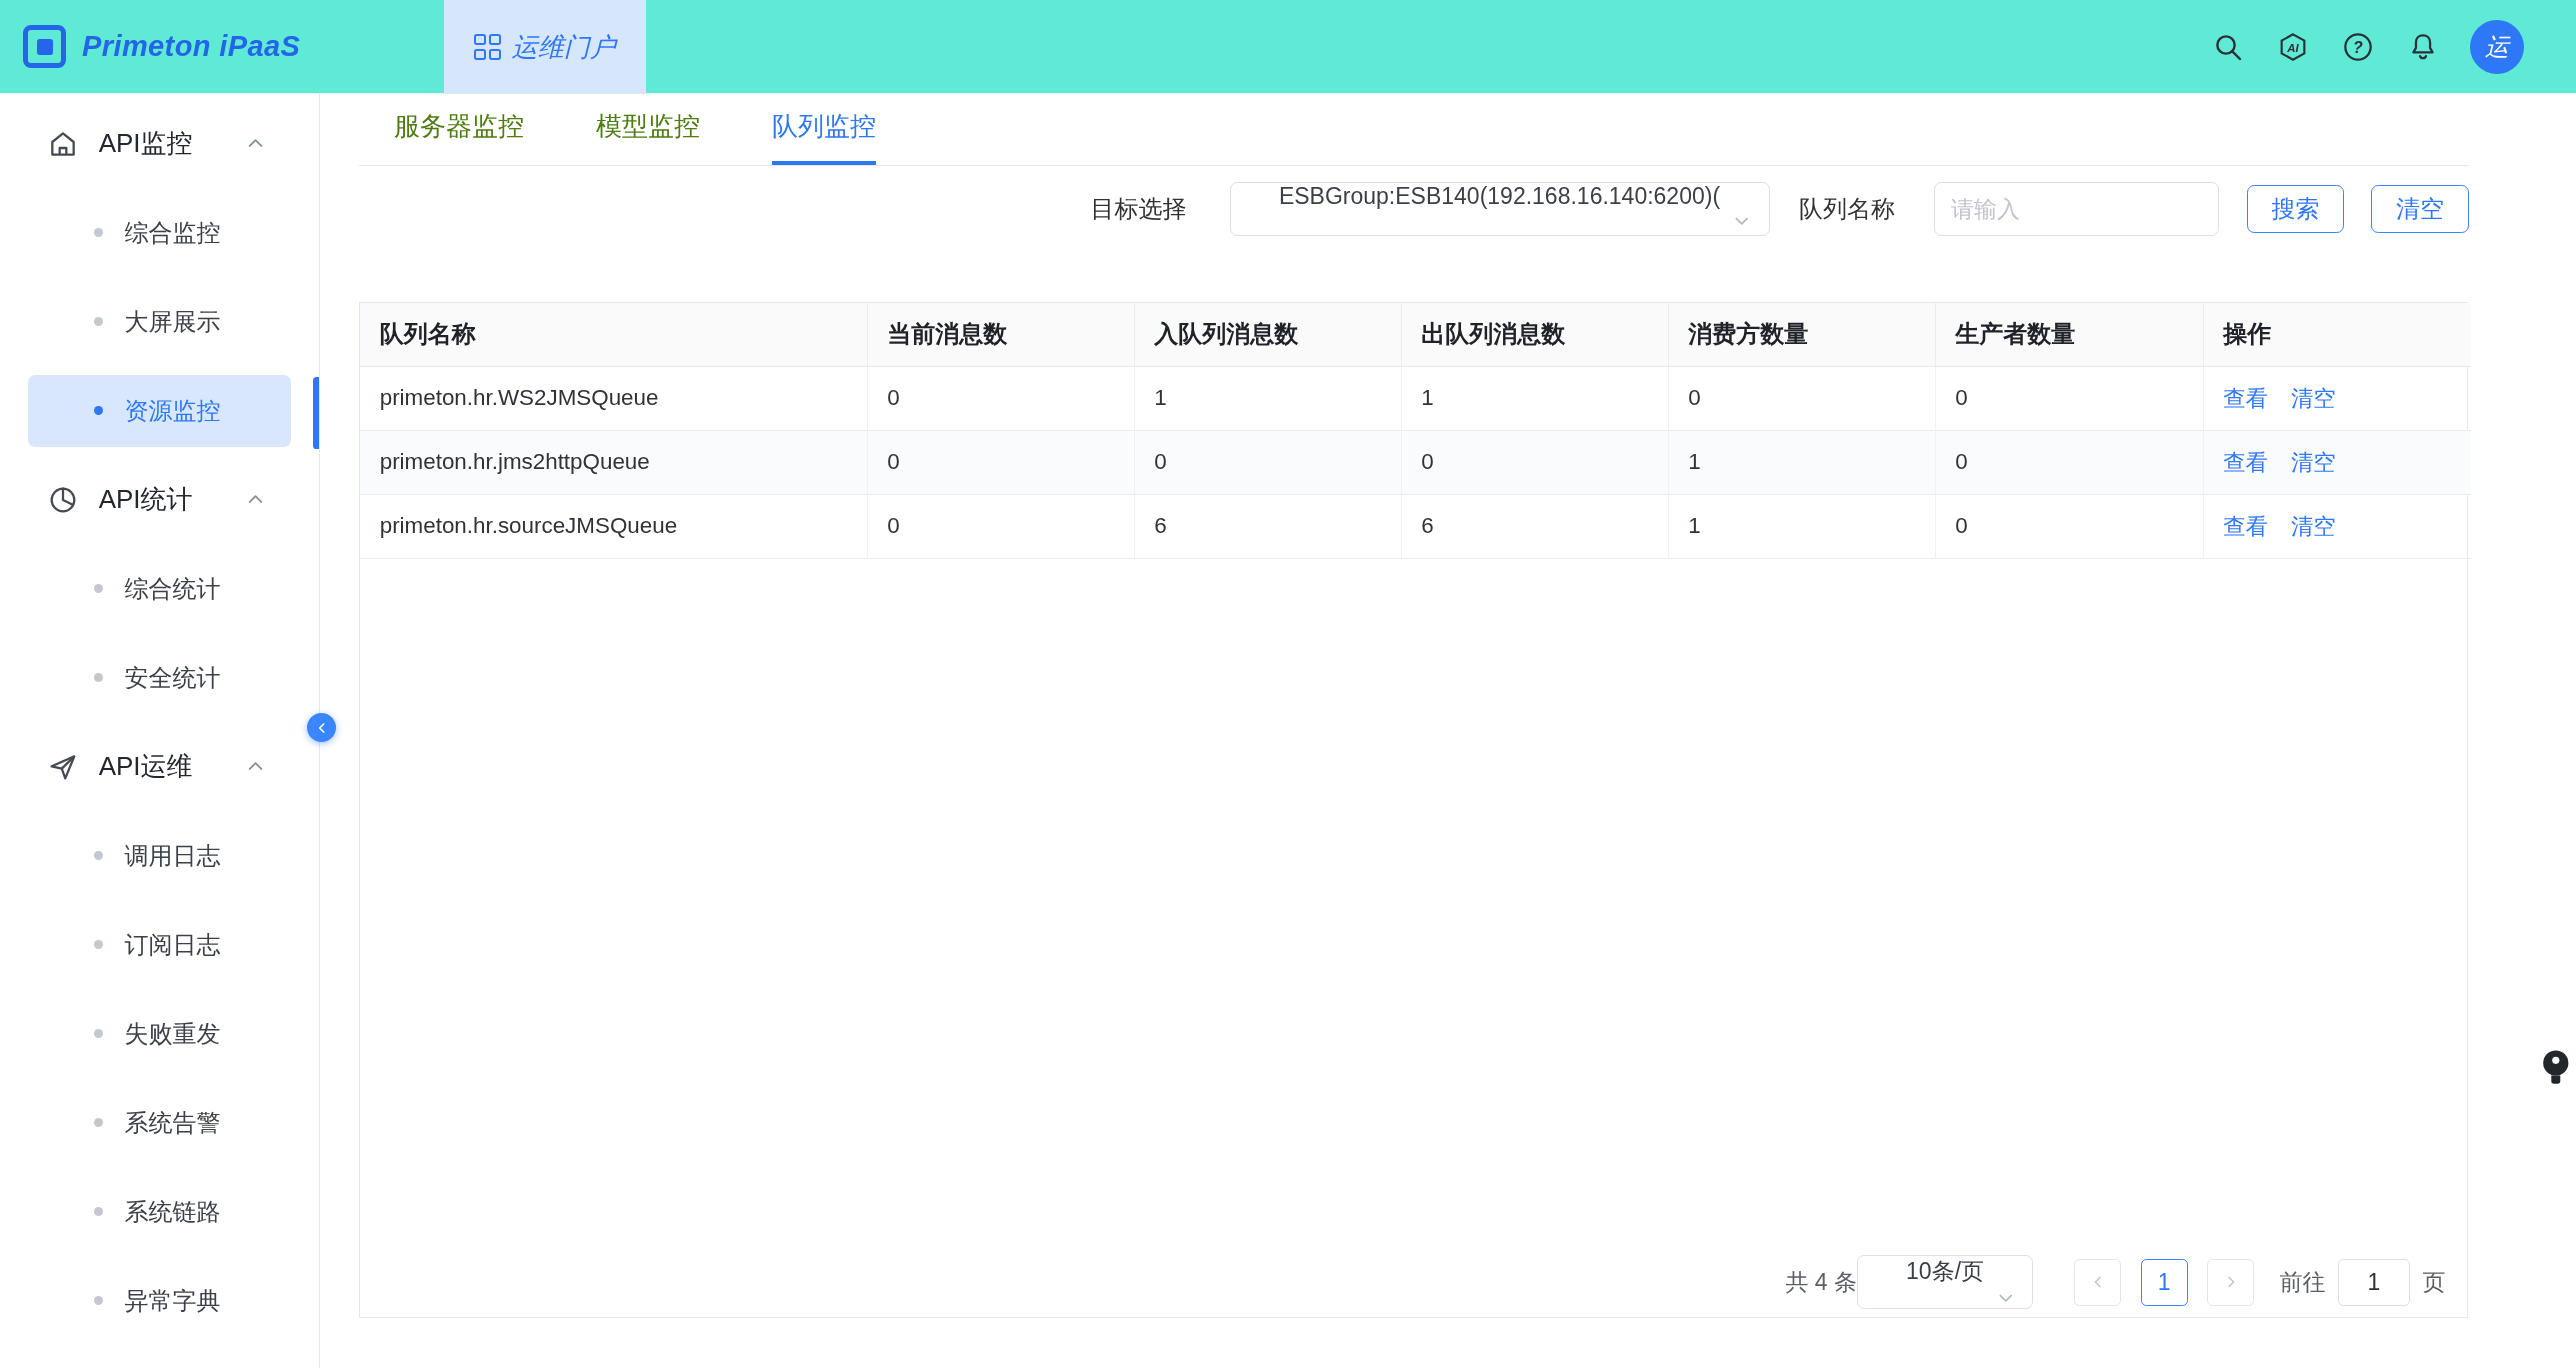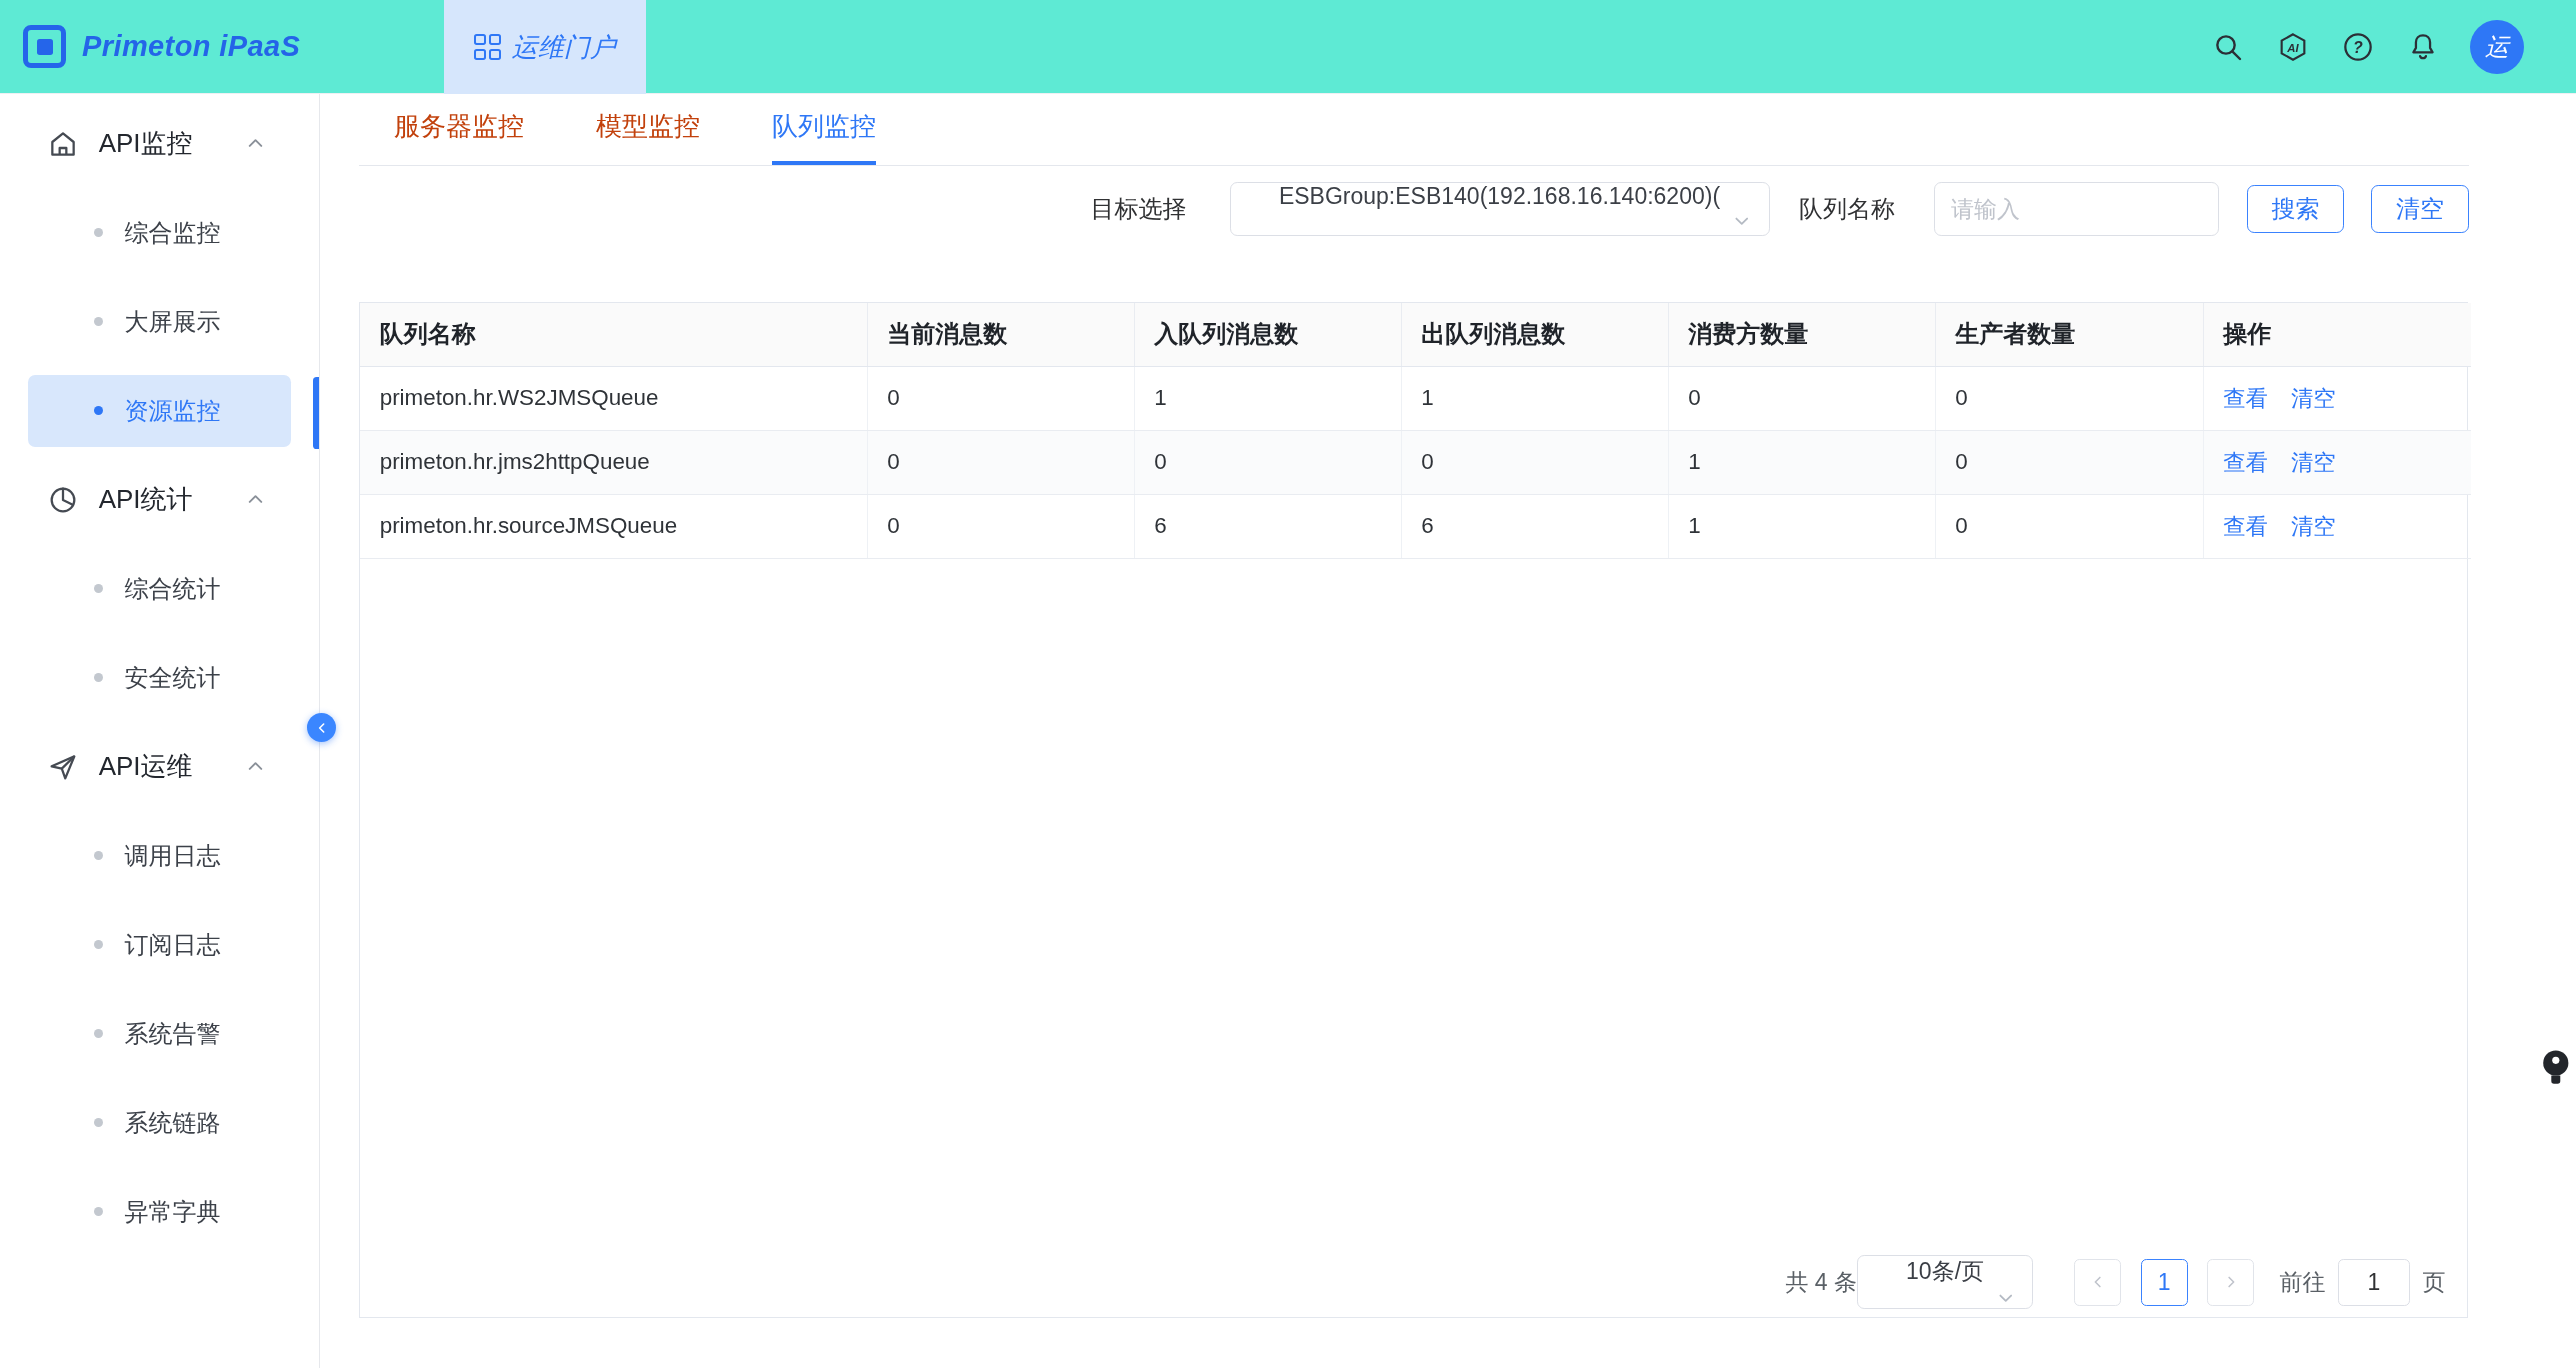--- a/index.html
+++ b/index.html
@@ -42,21 +42,21 @@
     background:#2e77f6; border-radius:3.6px 0 0 3.6px; }
   .collapse-handle { position:absolute; left:307px; top:619px; width:29px; height:29px; border-radius:50%;
     background:#3a86ff; color:#fff; display:flex; align-items:center; justify-content:center;
     box-shadow:0 1.8px 7.2px rgba(46,119,246,.45); cursor:pointer; z-index:5; }
   .collapse-handle svg { width:16px; height:16px; }
 
   
   .main { position:absolute; left:320px; top:94px; width:2256px; height:1274px;
     padding:0 107px 0 39px; background:#fff; }
   .tabs { height:72px; border-bottom:0.9px solid #e4e7ed; display:flex; align-items:flex-end; padding-left:35px; }
-  .tab { font-size:26px; color:#c2410c; padding-bottom:21.5px; margin-right:72px; cursor:pointer; }
+  .tab { font-size:26px; color:#4d7c0f; padding-bottom:21.5px; margin-right:72px; cursor:pointer; }
   .tab.active { color:#2e77f6; padding-bottom:17px; border-bottom:4.5px solid #2e77f6; }
 
   .filter-row { margin-top:16px; height:54px; display:flex; align-items:center; font-size:24px; color:#303133;justify-content:flex-end; }
   .sel { height:54px; border:1.8px solid #dcdfe6; border-radius:7.2px; background:#fff; display:flex;
     align-items:center; padding:0 16px; font-size:23px; color:#3b3f46; cursor:pointer;flex-direction:column; }
   .sel .chev-d { margin-left:auto; color:#b4bac3; width:21.5px; height:21.5px; flex:none; }
   .target-sel { width:540px; margin-left:43px; }
   .target-sel .val { white-space:nowrap; overflow:hidden; }
   .lbl2 { margin-left:29.5px; }
   .queue-input { margin-left:39px; width:285px; height:54px; border:1.8px solid #dcdfe6; border-radius:7.2px;
@@ -210,20 +210,26 @@
   <div class="menu-child">
     <div class="box">
         <span class="dot"></span>
         <span>调用日志</span>
       </div>
   </div>
   <div class="menu-child">
     <div class="box">
         <span class="dot"></span>
         <span>订阅日志</span>
+      </div>
+  </div>
+  <div class="menu-child">
+    <div class="box">
+        <span class="dot"></span>
+        <span>失败重发</span>
       </div>
   </div>
   <div class="menu-child">
     <div class="box">
         <span class="dot"></span>
         <span>系统告警</span>
       </div>
   </div>
   <div class="menu-child">
     <div class="box">

